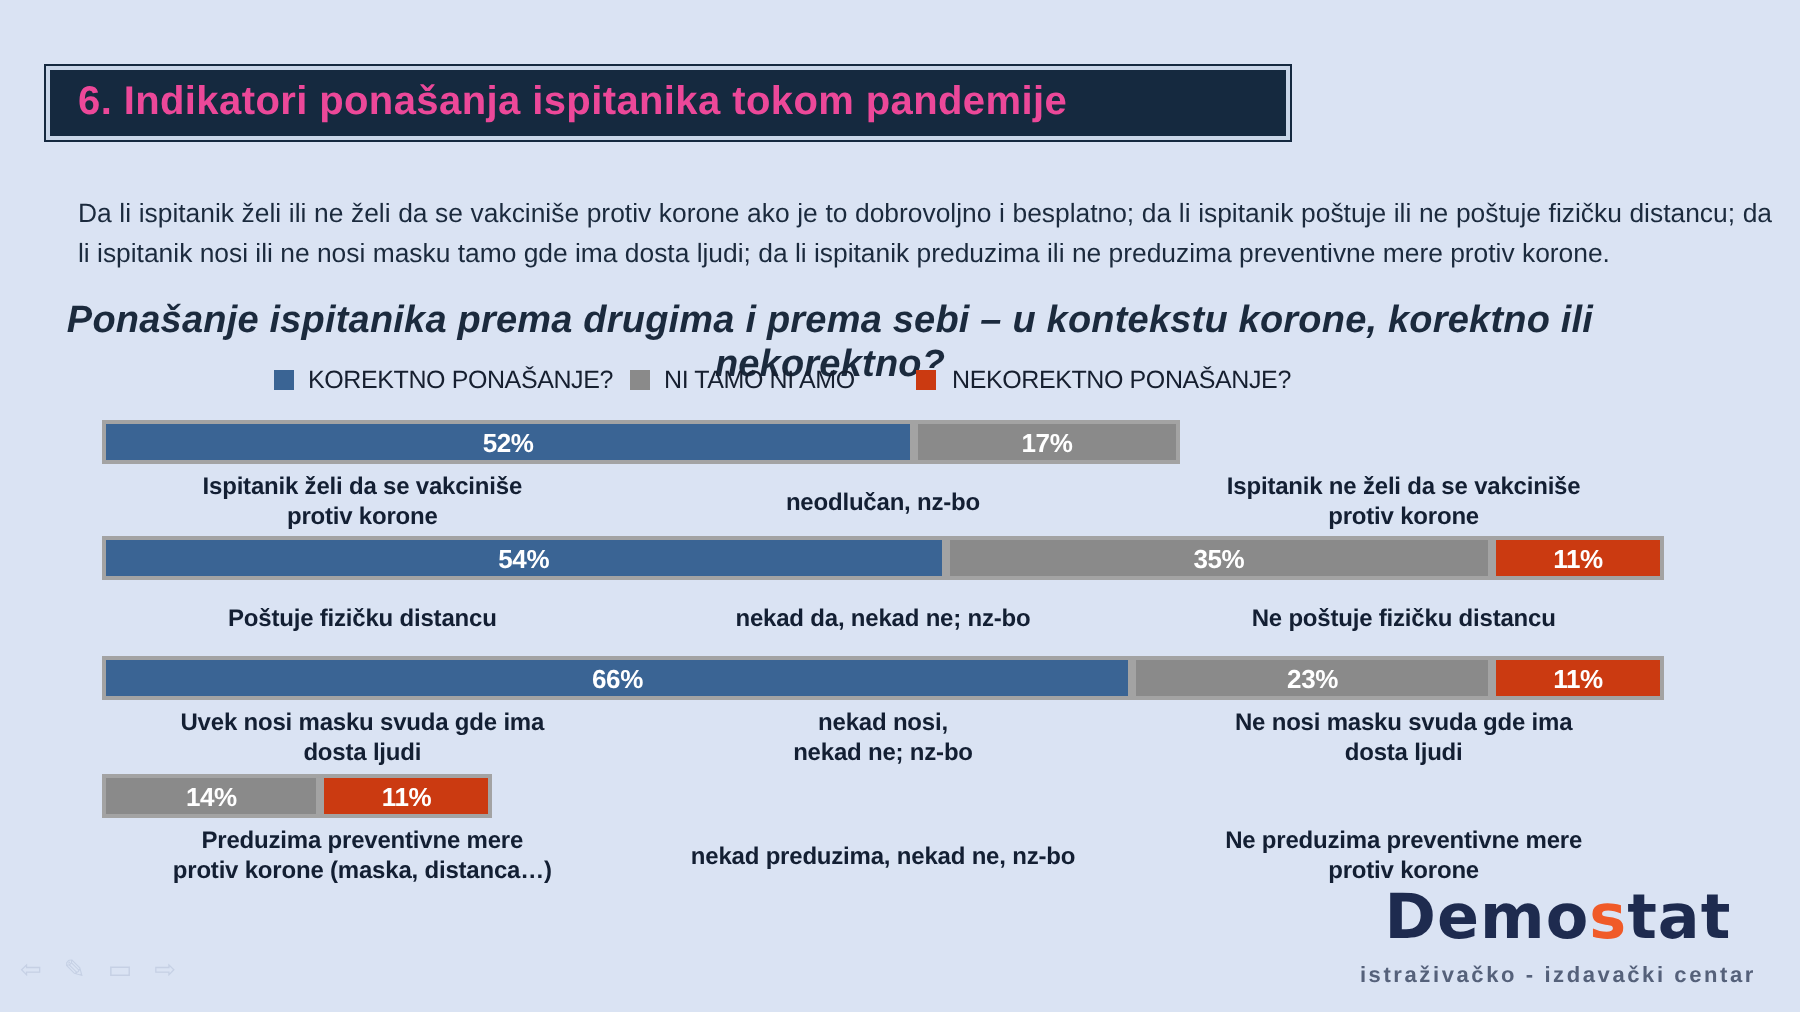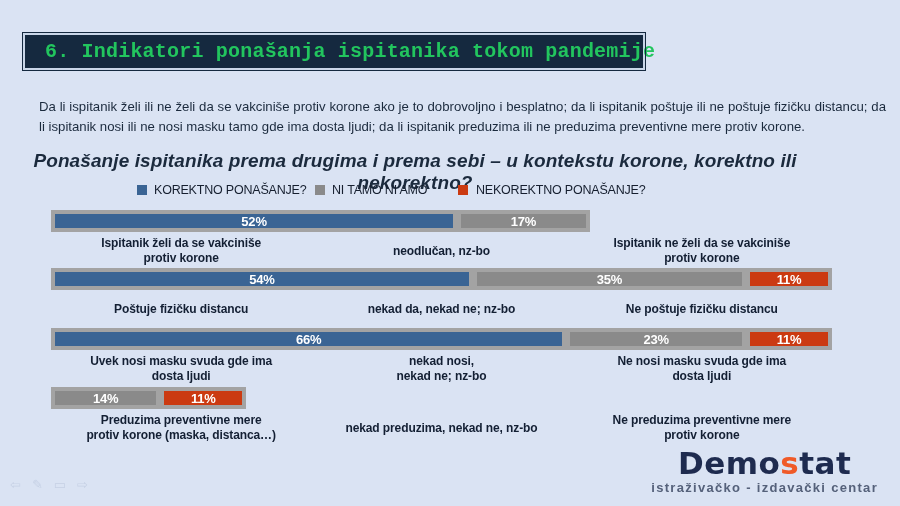--- a/index.html
+++ b/index.html
@@ -6,22 +6,22 @@
   body{width:900px;height:506px;font-family:"Liberation Sans",sans-serif;}
   .slide{position:relative;width:900px;height:506px;background:#dae3f3;overflow:hidden;}
 
   
   .title-bar{
     position:absolute;left:23px;top:33px;width:622px;height:37px;
     background:#15293f;border:2px solid #c9d6e8;outline:1px solid #15293f;
     box-sizing:border-box;display:flex;align-items:center;
   }
   .title-bar span{
-    font-family:Liberation Mono, monospace;font-weight:bold;color:#22c55e;
-    font-size:20px;padding-left:20px;letter-spacing:.2px;white-space:nowrap;
+    font-family:Liberation Sans, sans-serif;font-weight:bold;color:#ec4899;
+    font-size:20px;padding-left:14px;letter-spacing:.2px;white-space:nowrap;
   }
 
   
   .desc{
     position:absolute;left:27px;top:85px;width:847px;margin:12px;
     color:#1b2a3d;font-size:13.2px;line-height:19.5px;text-align:justify;
   }
 
   
   .subtitle{
@@ -40,38 +40,38 @@
 
   
   .chart{position:absolute;left:51px;top:210px;width:781px;height:240px;}
   .chart-row{position:absolute;left:0;width:781px;}
   .chart-row:nth-child(1){top:0;}
   .chart-row:nth-child(2){top:58px;}
   .chart-row:nth-child(3){top:118px;}
   .chart-row:nth-child(4){top:177px;}
   .bar-track{display:flex;height:22px;width:100%;}
   .bar-seg{
-    box-sizing:border-box;border:4px solid #a3a3a3;height:22px;
+    box-sizing:border-box;border:2px solid #a3a3a3;height:22px;
     display:flex;align-items:center;justify-content:center;
   }
   .bar-value{color:#ffffff;font-weight:bold;font-size:13px;letter-spacing:-.2px;}
   .row-labels{
     display:grid;grid-template-columns:1fr 1fr 1fr;margin-top:3px;min-height:32px;
     align-items:center;
   }
   .row-label{
     text-align:center;color:#131f33;font-weight:bold;font-size:12px;line-height:15px;
     white-space:pre-line;letter-spacing:-.1px;padding:0 8px;
   }
 
   
   .footer-logo{position:absolute;right:22px;bottom:12px;text-align:center;line-height:1;}
   .wordmark{font-size:31px;font-weight:bold;letter-spacing:.5px;color:#1e2b4f;font-family:"DejaVu Sans","Liberation Sans",sans-serif;}
   .wordmark .accent{color:#f05a28;}
-  .tagline{margin-top:2px;font-size:13px;font-weight:bold;letter-spacing:1.3px;color:#55617a;}
+  .tagline{margin-top:8px;font-size:11px;font-weight:bold;letter-spacing:1.3px;color:#55617a;}
 
   
   .ghost-toolbar{position:absolute;left:10px;bottom:14px;display:flex;gap:11px;opacity:.45;}
   .ghost-toolbar .tool{font-size:13px;color:#aebbd4;cursor:default;}
 </style>
 </head>
 <body>
 
 <div class="slide">
 

